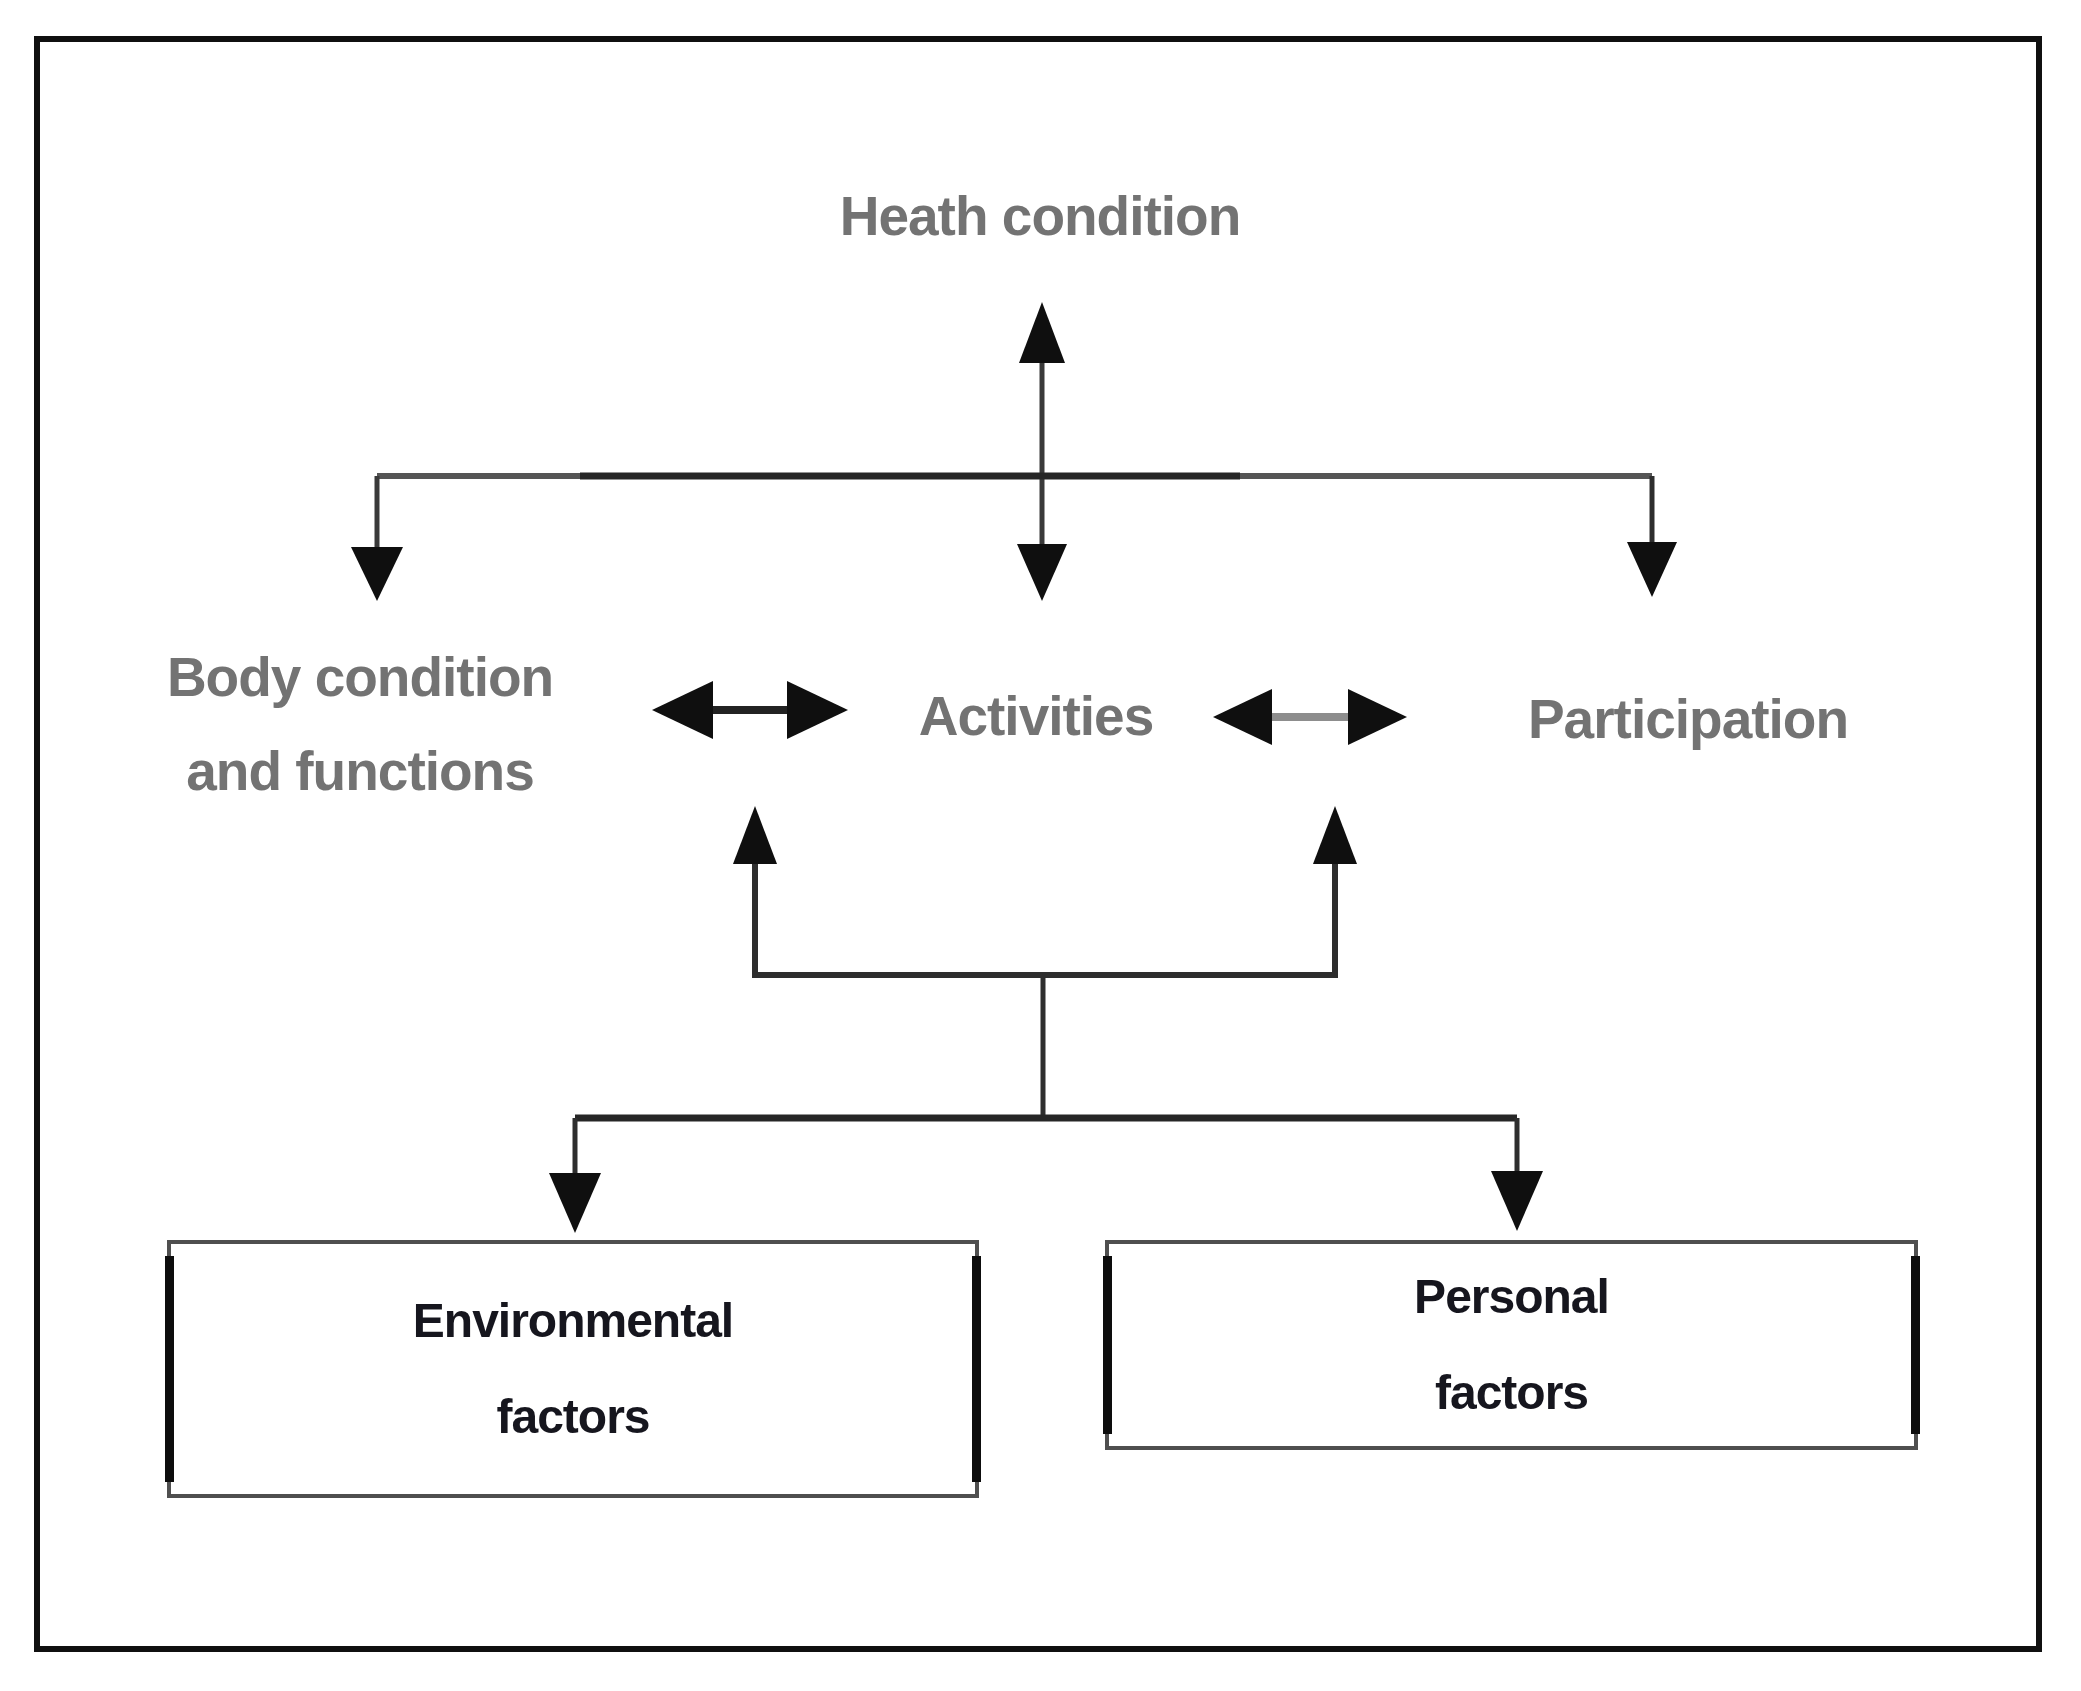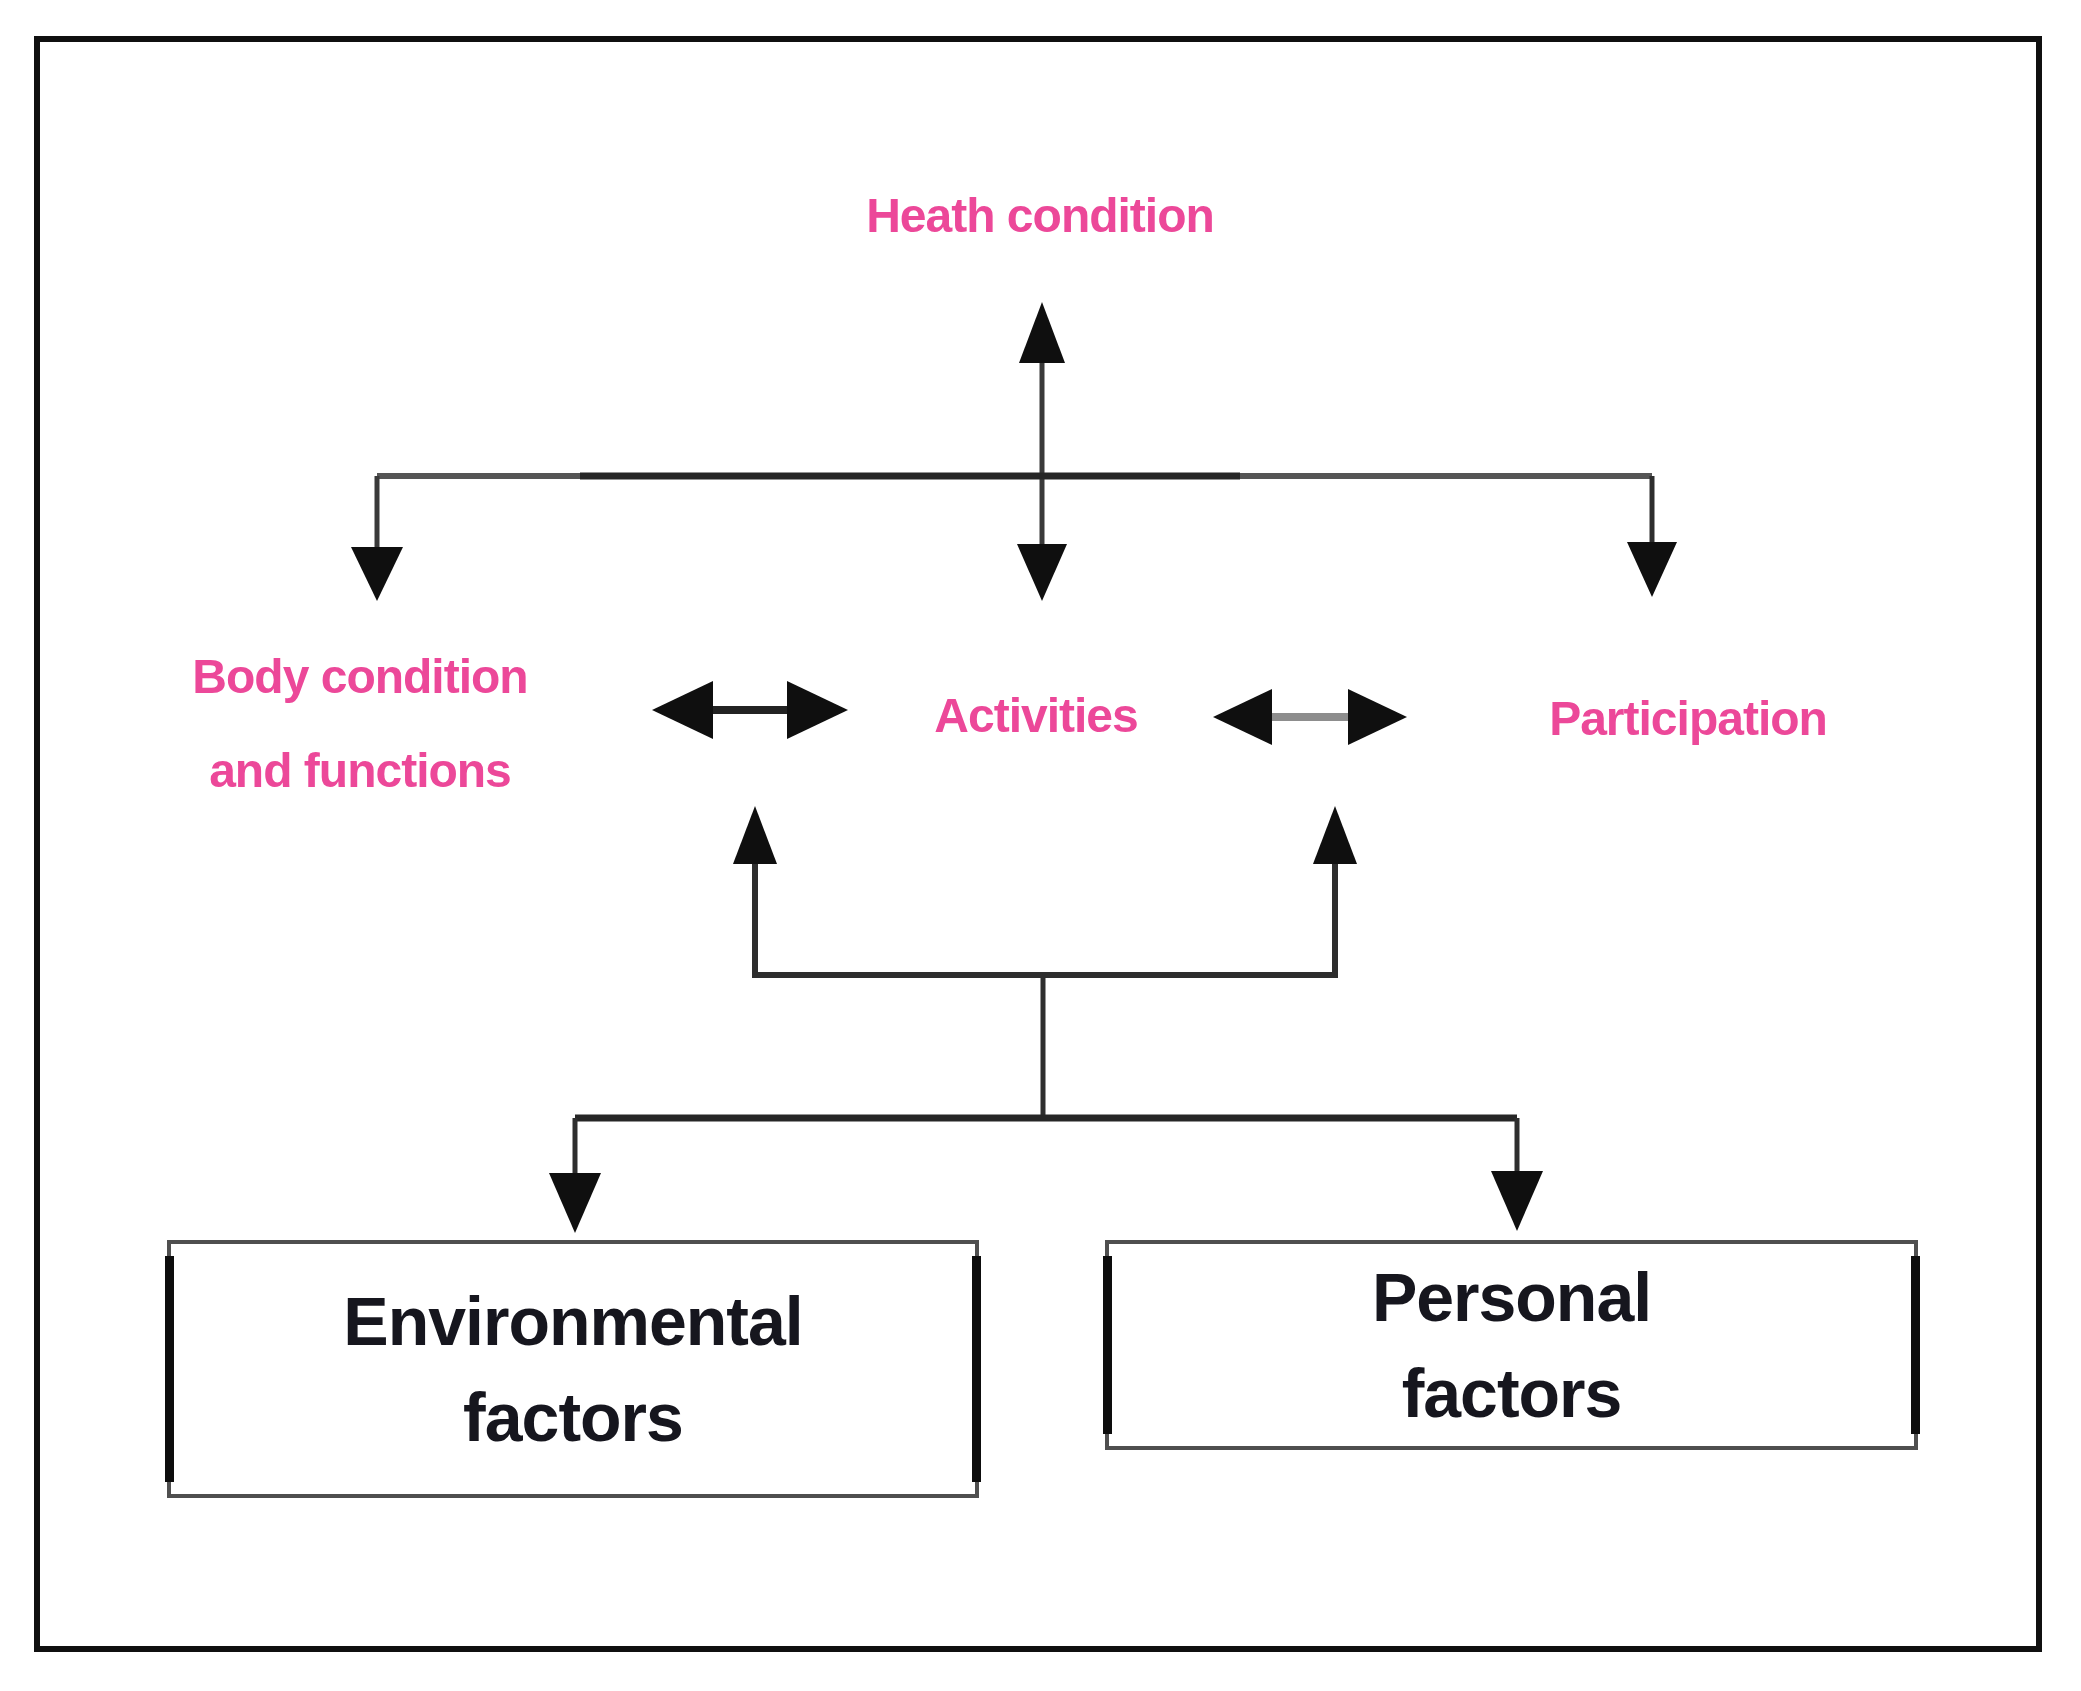--- a/index.html
+++ b/index.html
@@ -15,22 +15,22 @@
     left:34px;top:36px;width:1996px;height:1604px;
     border:6px solid #101010;
     background:transparent;
   }
   .connectors{
     position:absolute;left:0;top:0;width:2081px;height:1691px;
   }
   .label{
     position:absolute;
     transform:translate(-50%,-50%);
-    color:#ec4899;
-    font-size:48px;
+    color:#737373;
+    font-size:55px;
     font-weight:600;
     letter-spacing:-1px;
     line-height:94px;
     text-align:center;
     white-space:nowrap;
   }
   .factor-box{
     position:absolute;
     border:4px solid #4f4f4f;
     background:#ffffff;
@@ -41,21 +41,21 @@
     width:9px;top:12px;bottom:12px;
     background:#0d0d0d;
   }
   .edge-bar.left{left:-6px;}
   .edge-bar.right{right:-6px;}
   .box-label{
     position:absolute;
     left:50%;top:50%;
     transform:translate(-50%,-50%);
     color:#16161e;
-    font-size:68px;font-weight:600;letter-spacing:-1px;
+    font-size:48px;font-weight:600;letter-spacing:-1px;
     line-height:96px;text-align:center;white-space:nowrap;
   }
 </style>
 </head>
 <body>
 
 <div class="canvas">
 
   <div class="frame"></div>
 

